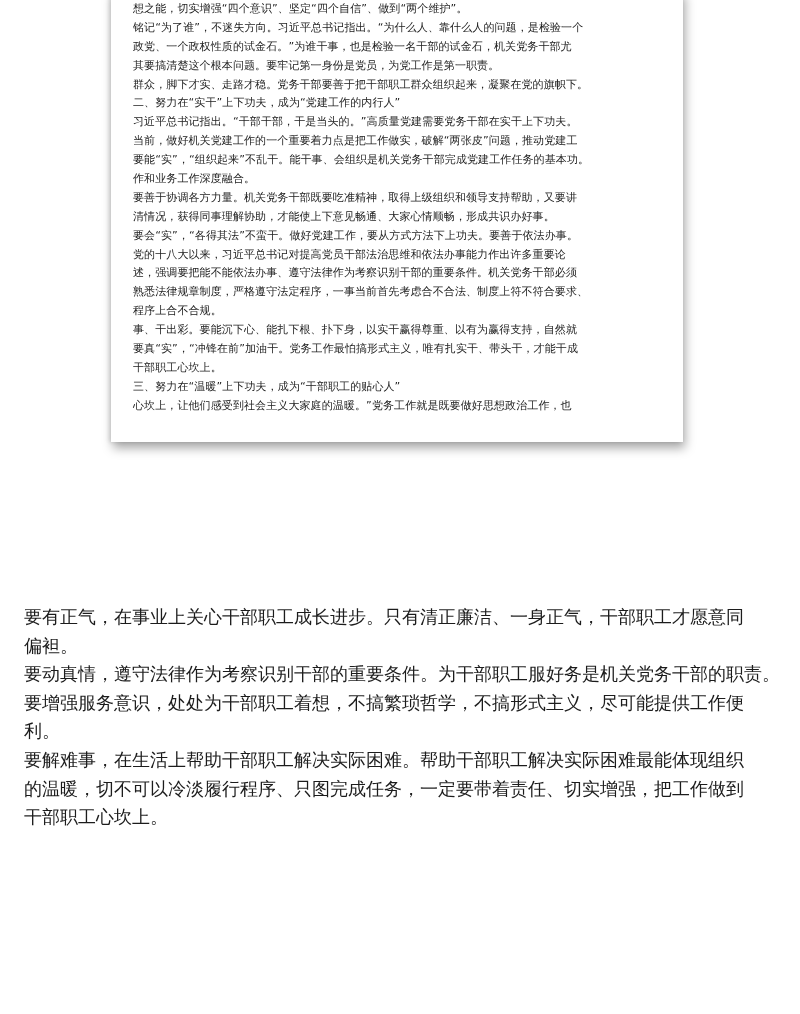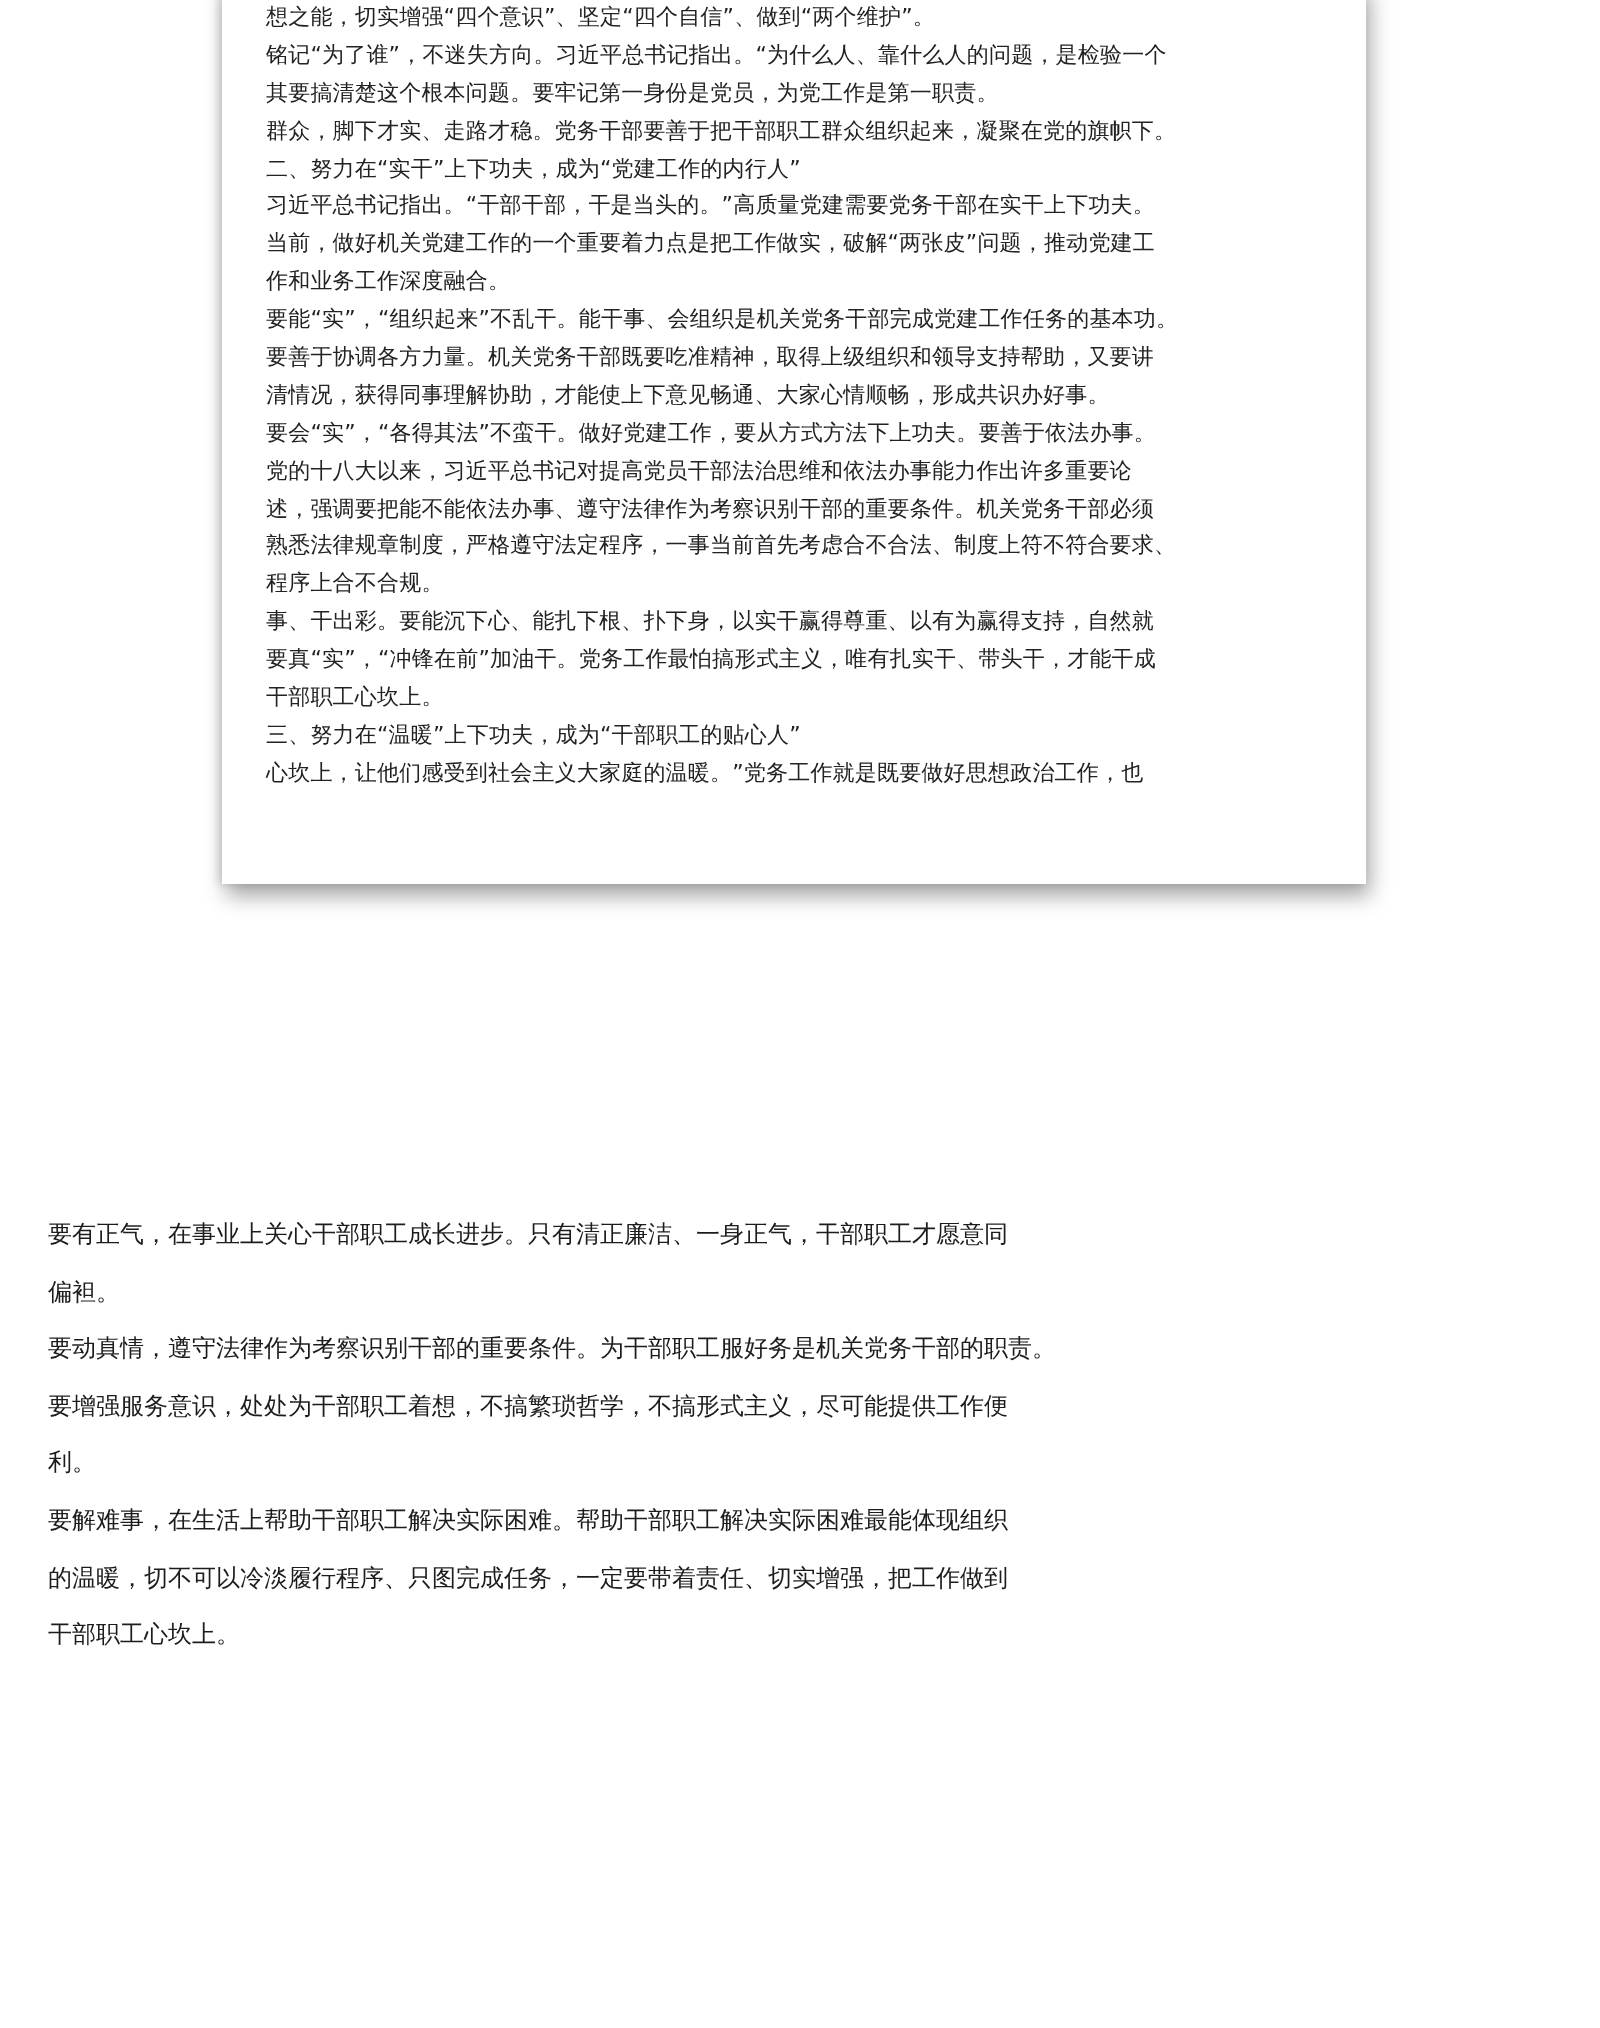--- a/index.html
+++ b/index.html
@@ -35,40 +35,41 @@
       color: #222222;
       letter-spacing: 0.1px;
     }
     .body-text {
       position: absolute;
       left: 24px;
       top: 603px;
       width: 760px;
     }
     .body-line {
-      font-size: 12px;
+      font-size: 18px;
       line-height: 28.6px;
       height: 28.6px;
       white-space: nowrap;
       color: #1c1c1c;
     }
   </style>
 </head>
 <body>
 
 <div class="page-card">
   <div class="page-line">想之能，切实增强“四个意识”、坚定“四个自信”、做到“两个维护”。</div>
   <div class="page-line">铭记“为了谁”，不迷失方向。习近平总书记指出。“为什么人、靠什么人的问题，是检验一个</div>
+  <div class="page-line">政党、一个政权性质的试金石。”为谁干事，也是检验一名干部的试金石，机关党务干部尤</div>
   <div class="page-line">其要搞清楚这个根本问题。要牢记第一身份是党员，为党工作是第一职责。</div>
   <div class="page-line">群众，脚下才实、走路才稳。党务干部要善于把干部职工群众组织起来，凝聚在党的旗帜下。</div>
   <div class="page-line">二、努力在“实干”上下功夫，成为“党建工作的内行人”</div>
   <div class="page-line">习近平总书记指出。“干部干部，干是当头的。”高质量党建需要党务干部在实干上下功夫。</div>
   <div class="page-line">当前，做好机关党建工作的一个重要着力点是把工作做实，破解“两张皮”问题，推动党建工</div>
+  <div class="page-line">要能“实”，“组织起来”不乱干。能干事、会组织是机关党务干部完成党建工作任务的基本功。</div>
   <div class="page-line">作和业务工作深度融合。</div>
-  <div class="page-line">要能“实”，“组织起来”不乱干。能干事、会组织是机关党务干部完成党建工作任务的基本功。</div>
   <div class="page-line">要善于协调各方力量。机关党务干部既要吃准精神，取得上级组织和领导支持帮助，又要讲</div>
   <div class="page-line">清情况，获得同事理解协助，才能使上下意见畅通、大家心情顺畅，形成共识办好事。</div>
   <div class="page-line">要会“实”，“各得其法”不蛮干。做好党建工作，要从方式方法下上功夫。要善于依法办事。</div>
   <div class="page-line">党的十八大以来，习近平总书记对提高党员干部法治思维和依法办事能力作出许多重要论</div>
   <div class="page-line">述，强调要把能不能依法办事、遵守法律作为考察识别干部的重要条件。机关党务干部必须</div>
   <div class="page-line">熟悉法律规章制度，严格遵守法定程序，一事当前首先考虑合不合法、制度上符不符合要求、</div>
   <div class="page-line">程序上合不合规。</div>
   <div class="page-line">事、干出彩。要能沉下心、能扎下根、扑下身，以实干赢得尊重、以有为赢得支持，自然就</div>
   <div class="page-line">要真“实”，“冲锋在前”加油干。党务工作最怕搞形式主义，唯有扎实干、带头干，才能干成</div>
   <div class="page-line">干部职工心坎上。</div>

